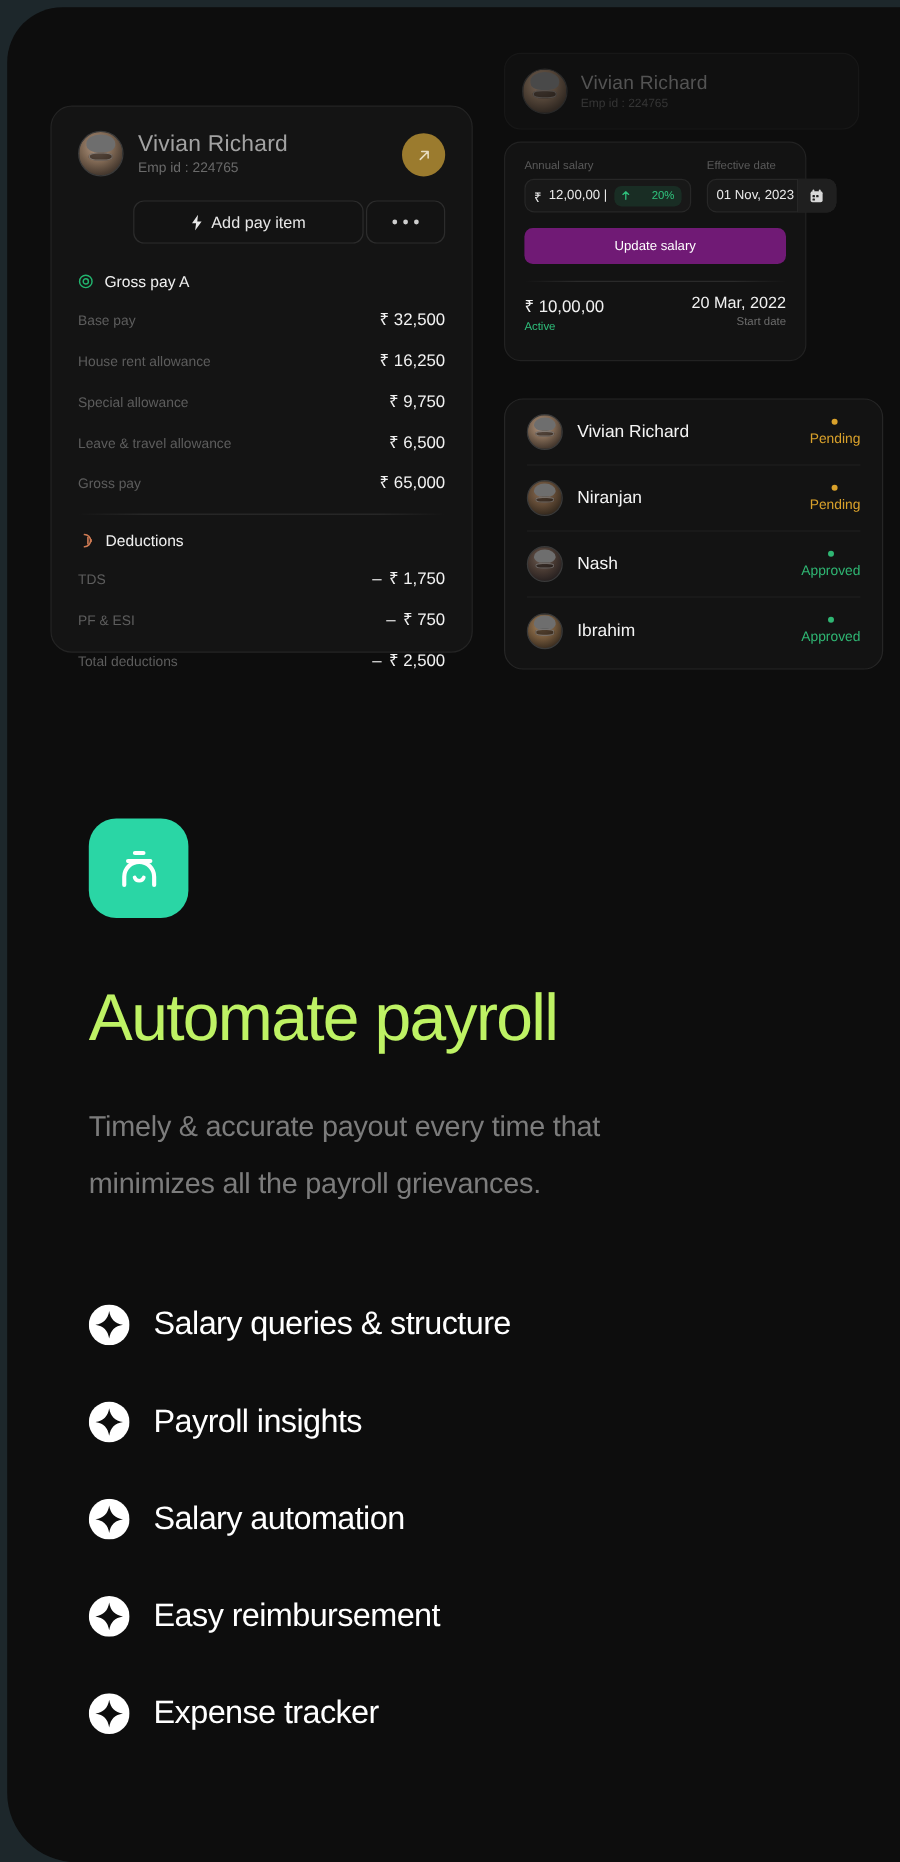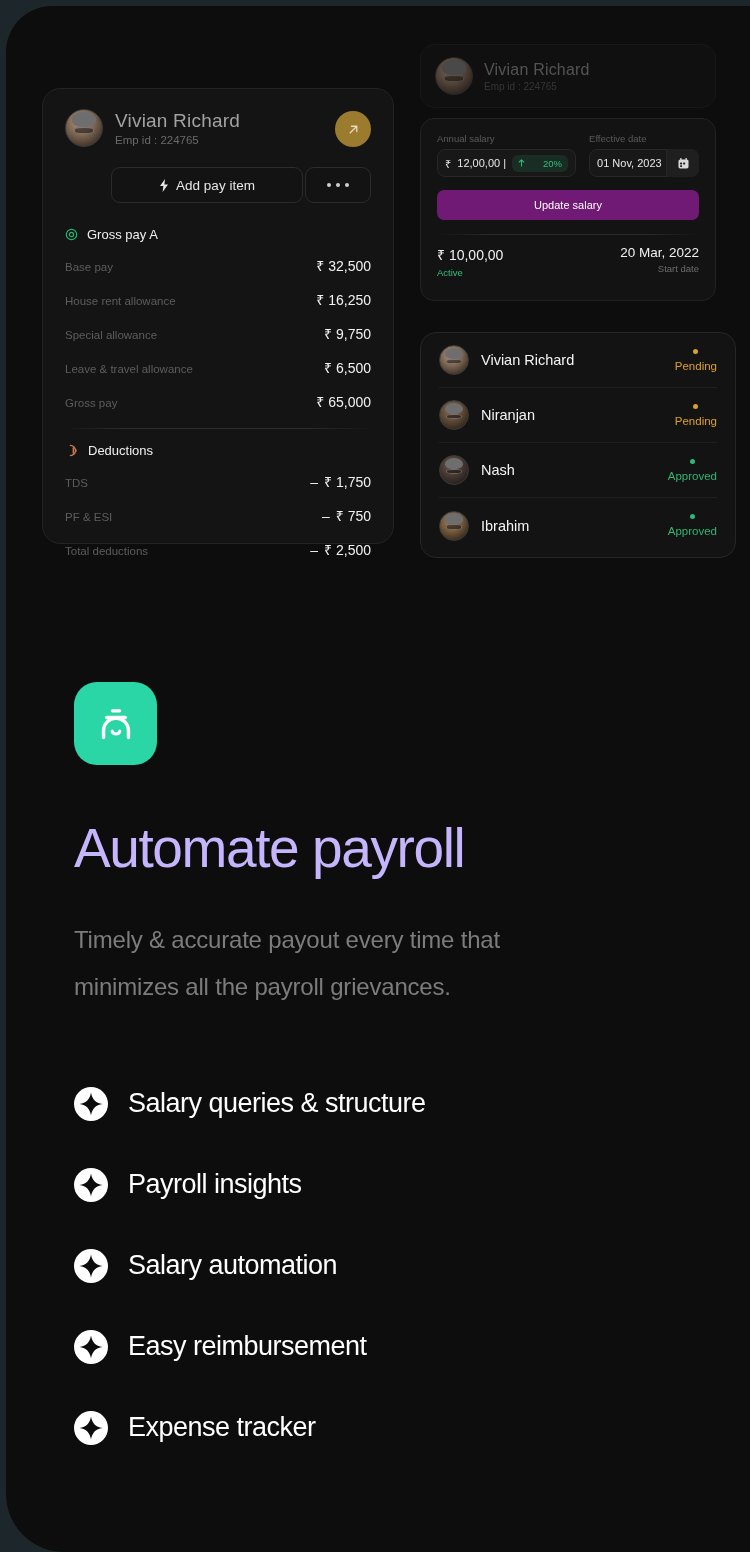--- a/index.html
+++ b/index.html
@@ -118,21 +118,21 @@
     display: flex; align-items: center; gap: 11px;
     padding: 0 14px;
     opacity: .62;
   }
   .emp-card-top .emp-name { font-size: 16px; color: #7e7e7e; }
   .emp-card-top .emp-id { font-size: 10px; color: #4e4e4e; }
 
   .salary-card {
     position: absolute;
     left: 414px; top: 112px;
-    width: 296px; height: 183px;
+    width: 252px; height: 183px;
     background: #131313;
     border: 1px solid #222;
     border-radius: 14px;
     padding: 14px 16px 12px;
   }
   .field-label { font-size: 9.5px; color: #5a5a5a; margin-bottom: 5px; }
   .fields { display: flex; gap: 13px; }
   .field { flex: 1; }
   .input-box {
     height: 28px;
@@ -219,21 +219,21 @@
     position: absolute; left: 68px; top: 56px;
     width: 83px; height: 83px;
     border-radius: 23px;
     background: #2ad6a5;
     display: flex; align-items: center; justify-content: center;
   }
   .headline {
     position: absolute; left: 68px; top: 192px;
     font-size: 55px;
     line-height: 60px;
-    color: #c4b5fd;
+    color: #bef264;
     letter-spacing: -1.4px;
     font-weight: 400;
   }
   .subhead {
     position: absolute; left: 68px; top: 290px;
     width: 520px;
     font-size: 24px;
     line-height: 47px;
     color: #7c7c7c;
     letter-spacing: -.2px;

